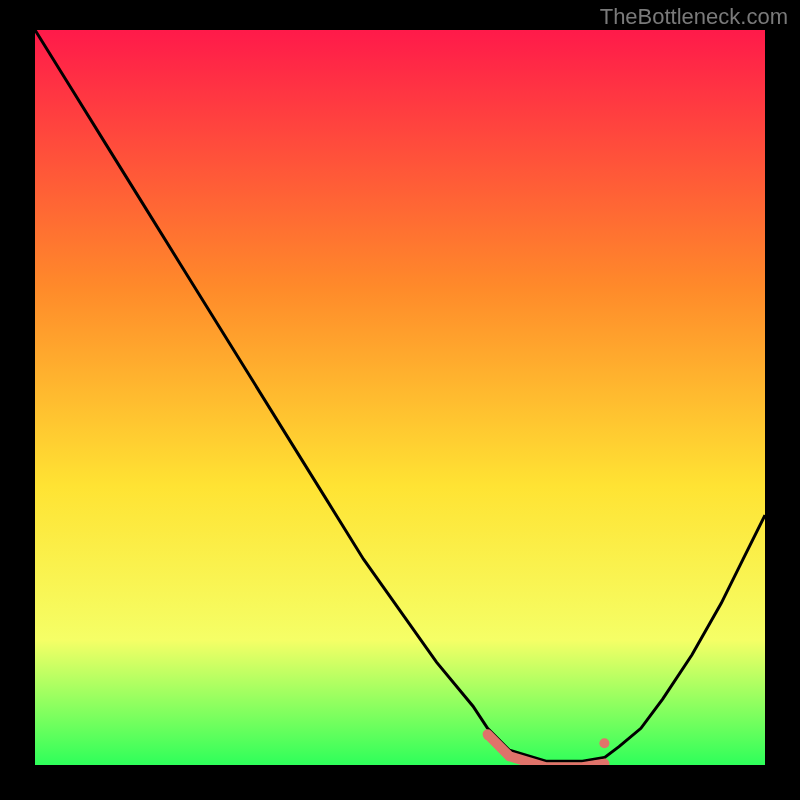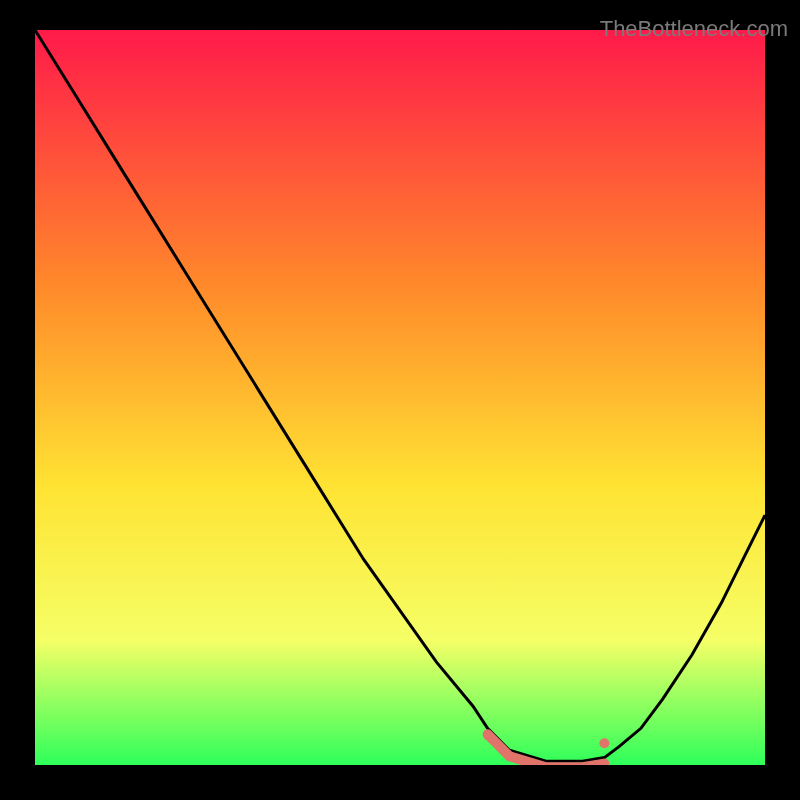--- a/index.html
+++ b/index.html
@@ -1,18 +1,18 @@
 <!DOCTYPE html>
 <html><head>
 <meta charset="utf-8">
 <style>
   * { margin: 0; padding: 0; box-sizing: border-box; }
   body { width: 800px; height: 800px; background: #000; font-family: Arial, sans-serif; position: relative; }
   .container { width: 800px; height: 800px; position: relative; background: #000; }
-  .watermark { position: absolute; top: 16px; right: 12px; color: #7a7a7a; font-size: 22px; font-weight: 500; z-index: 10; }
+  .watermark { position: absolute; top: 4px; right: 12px; color: #7a7a7a; font-size: 22px; font-weight: 500; z-index: 10; }
   .plot-area { position: absolute; left: 35px; top: 30px; width: 730px; height: 735px; }
   svg { display: block; }
 </style>
 </head>
 <body>
 
 <div class="container">
   <div class="watermark">TheBottleneck.com</div>
   <div class="plot-area">
     <svg id="chart-svg" width="730" height="735" viewBox="0 0 730 735" preserveAspectRatio="none">

